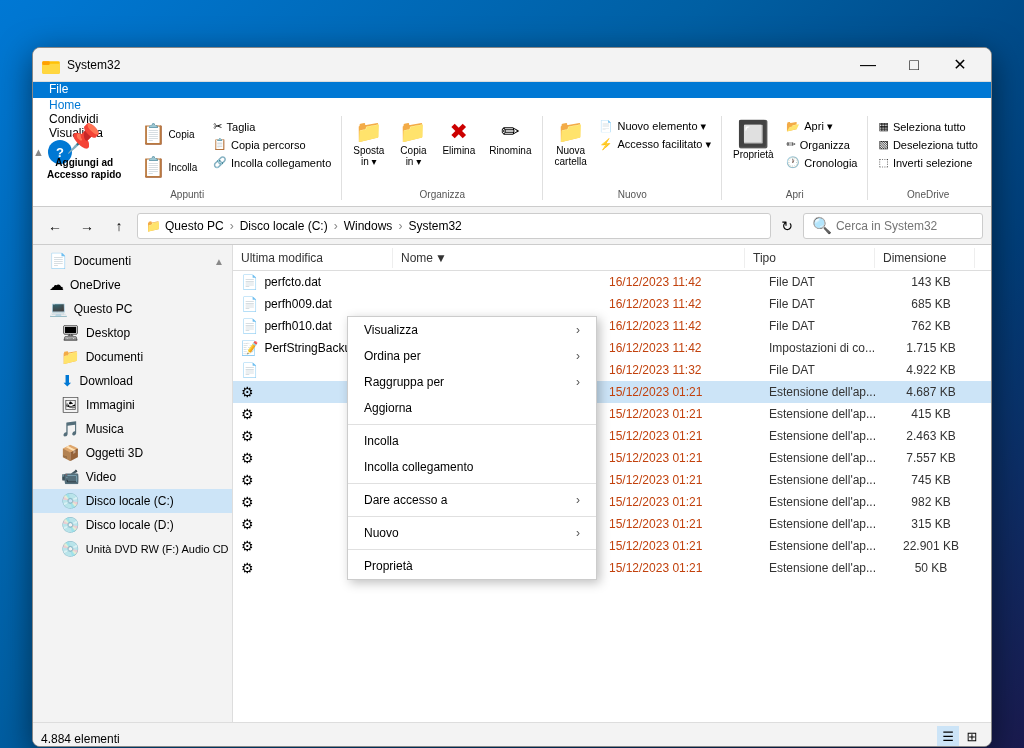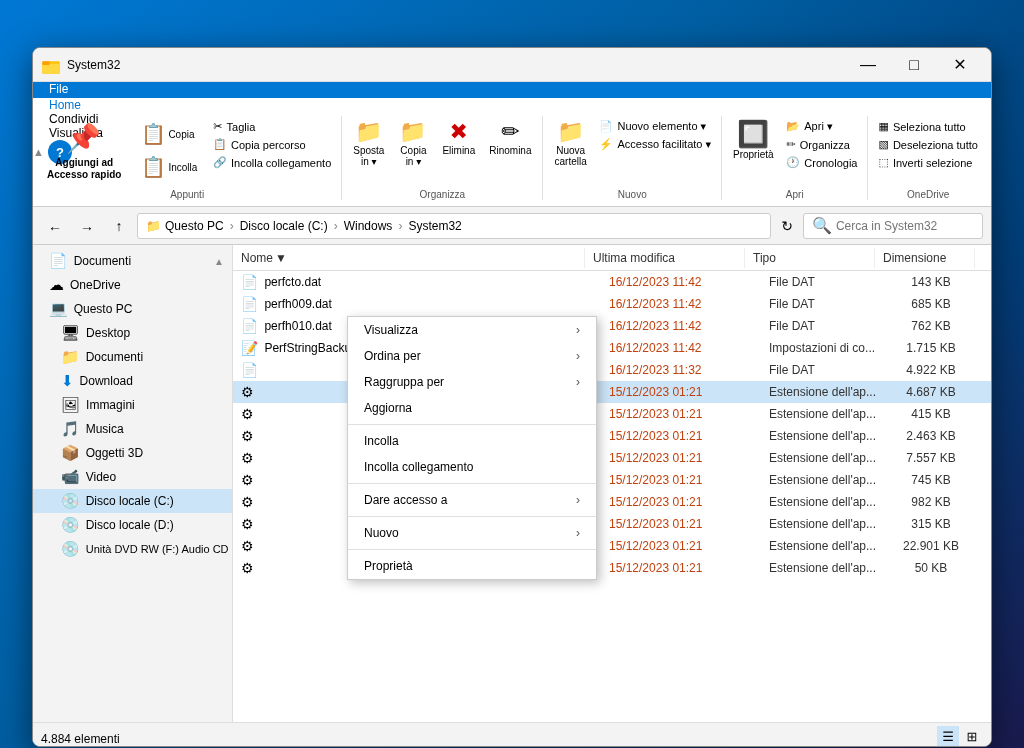--- a/index.html
+++ b/index.html
@@ -406,22 +406,22 @@
       </div>
       <div class="sidebar-item" style="padding-left:28px;">
         <span class="s-icon drive-icon">💿</span>
         <span style="font-size:11px;">Unità DVD RW (F:) Audio CD</span>
       </div>
     </div>
 
     <div class="file-area">
 
       <div class="file-list-header">
+        <div class="col-header col-date">Ultima modifica</div>
         <div class="col-header col-name">Nome <span>▼</span></div>
-        <div class="col-header col-date">Ultima modifica</div>
         <div class="col-header col-type">Tipo</div>
         <div class="col-header col-size">Dimensione</div>
         <div class="scrollbar-placeholder"></div>
       </div>
 
       <div class="file-list-body">
         <div class="file-row">
           <div class="col-name">
               <span class="f-icon">📄</span>
               <span>perfcto.dat</span>

